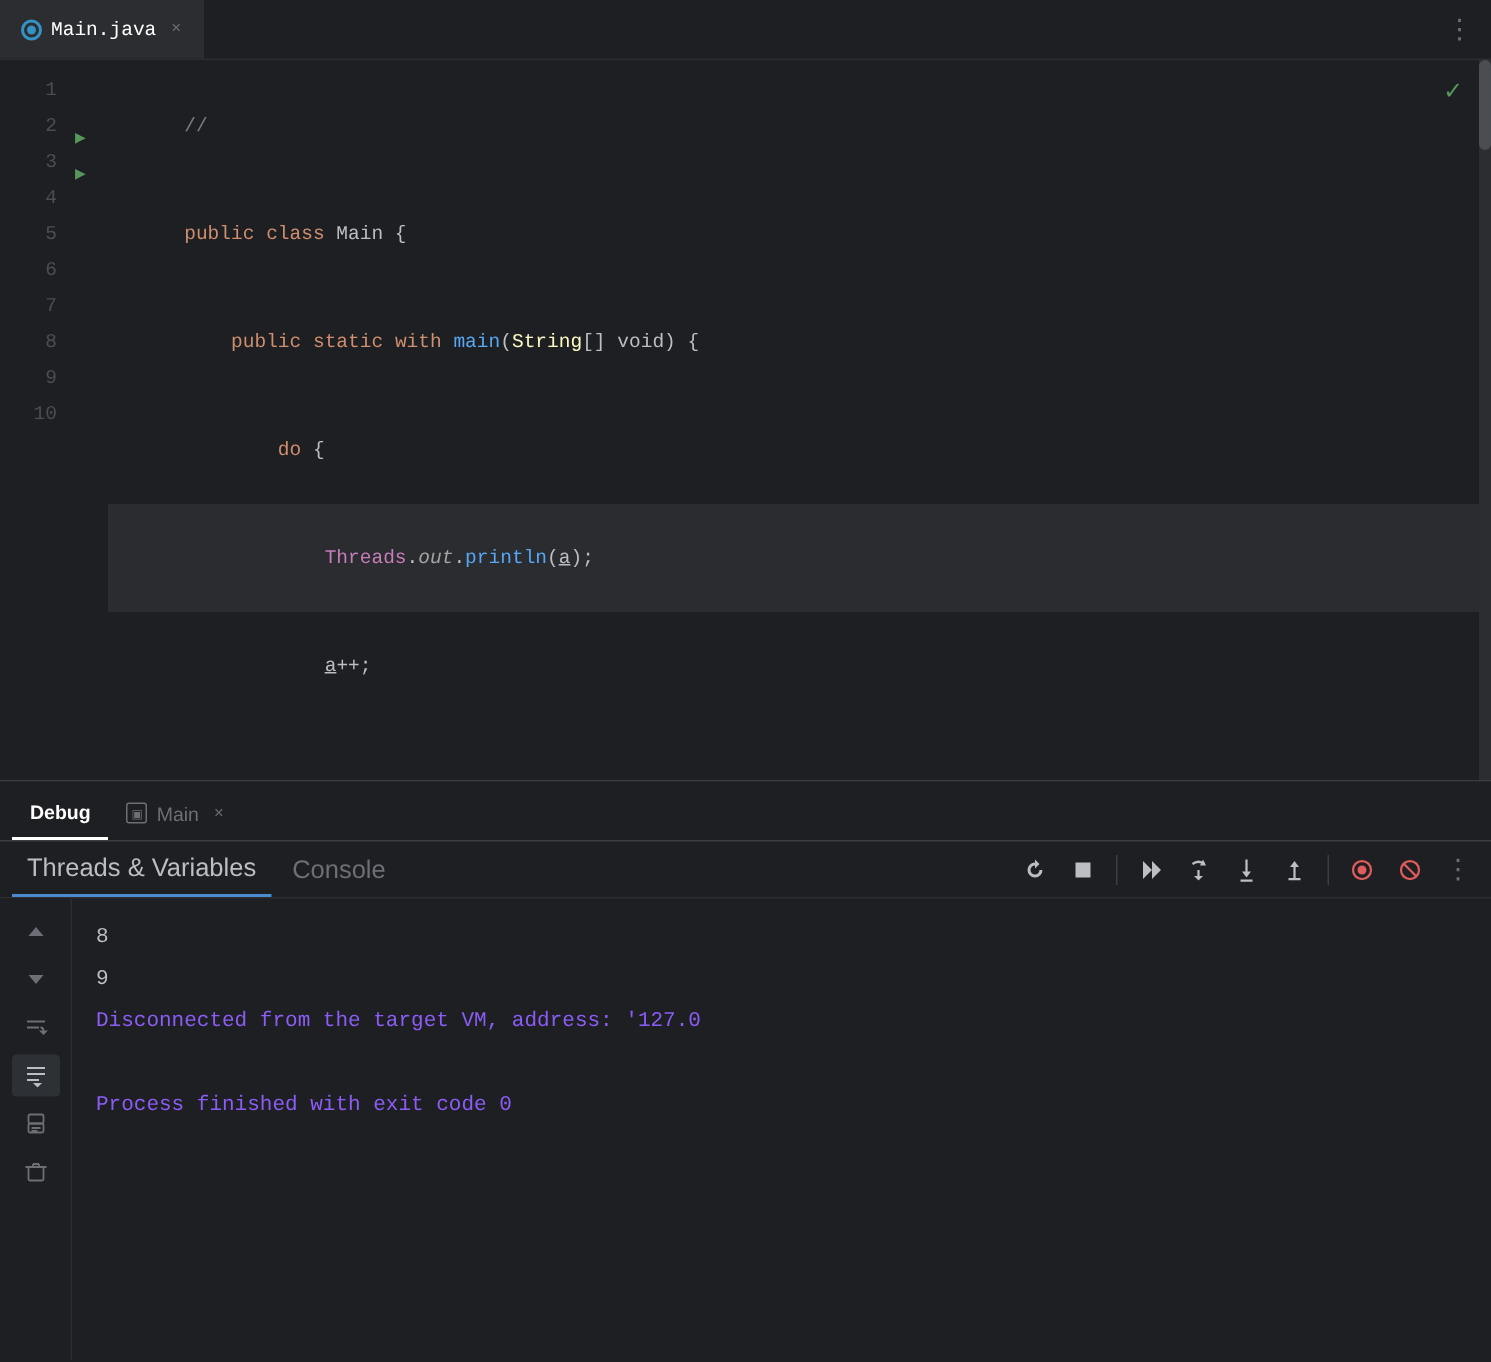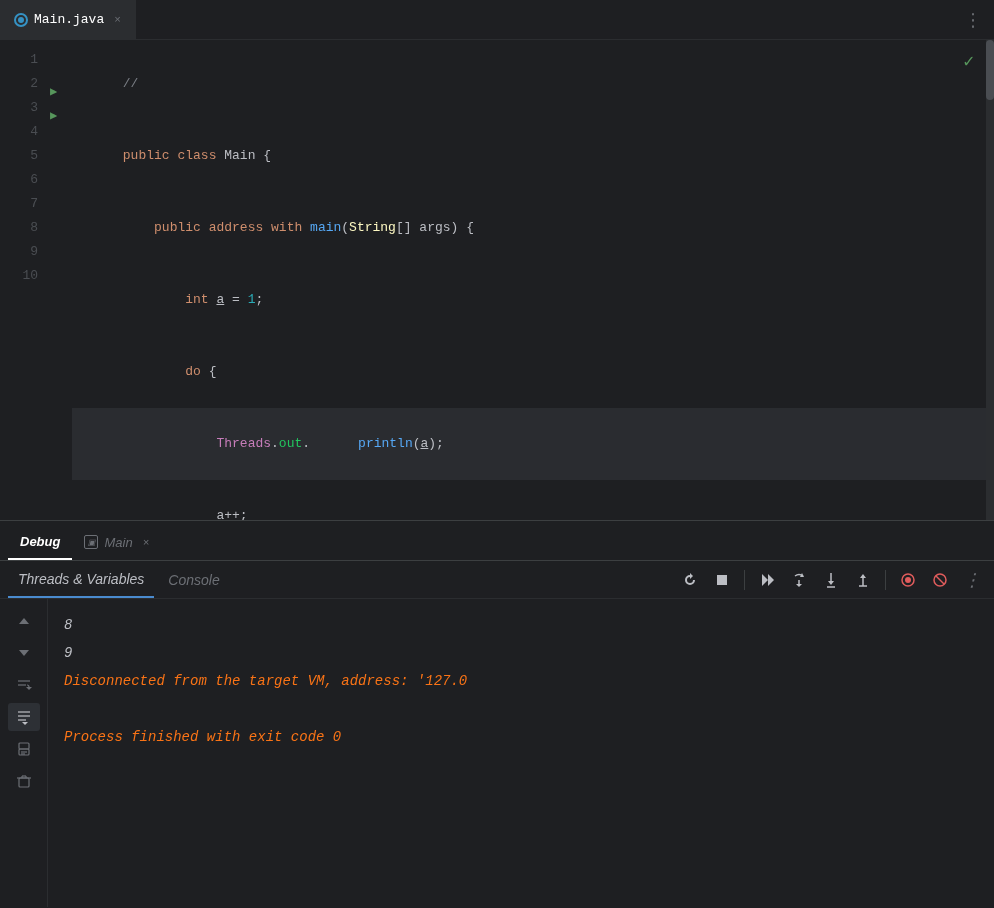--- a/index.html
+++ b/index.html
@@ -132,34 +132,33 @@
     .checkmark {
       position: absolute;
       top: 10px;
       right: 20px;
       color: #57965c;
       font-size: 18px;
     }
 
     
     .kw { color: #cf8e6d; }
-    .fn { color: #56a8f5; margin-left: 48px; }
+    .fn { color: #56a8f5; }
     .num { color: #2aacb8; }
     .obj { color: #c77dba; }
     .comment { color: #7a7e85; }
     .underline { text-decoration: underline; }
 
     
     .debug-panel {
       background: #1e1f22;
       height: 387px;
       border-top: 1px solid #3c3f41;
       display: flex;
       flex-direction: column;
-      font-style: italic;
     }
     .debug-tabs {
       height: 40px;
       display: flex;
       align-items: flex-end;
       padding: 0 8px;
       background: #1e1f22;
       gap: 0;
       border-bottom: 1px solid #3c3f41;
     }
@@ -202,21 +201,21 @@
       align-items: center;
       padding: 0 8px;
       border-bottom: 1px solid #2b2d30;
       gap: 4px;
     }
     .toolbar-tab {
       padding: 0 10px;
       height: 36px;
       display: flex;
       align-items: center;
-      font-size: 14px;
+      font-size: 17px;
       font-family: -apple-system, BlinkMacSystemFont, sans-serif;
       color: #6c6f75;
       cursor: pointer;
     }
     .toolbar-tab.active {
       color: #bcbec4;
       border-bottom: 2px solid #4a8bcf;
     }
     .toolbar-sep {
       width: 1px;
@@ -275,21 +274,21 @@
       padding: 12px 16px;
       font-size: 14px;
       line-height: 28px;
       color: #bcbec4;
       overflow: hidden;
     }
     .console-line {
       white-space: pre;
     }
     .console-line.info {
-      color: #f97316;
+      color: #8b5cf6;
     }
 
     
     svg {
       display: inline-block;
       vertical-align: middle;
     }
   </style>
 </head>
 <body>
@@ -342,33 +341,30 @@
 
     <div class="code-line">
       <span class="comment">//</span>
     </div>
 
     <div class="code-line">
       <span class="kw">public </span><span class="kw">class </span><span style="color:#bcbec4">Main {</span>
     </div>
 
     <div class="code-line">
-      <span style="color:#bcbec4">    </span><span class="kw">public </span><span class="kw">address </span><span class="kw">with </span><span style="color:#56a8f5">main</span><span style="color:#bcbec4">(</span><span style="color:#fef9c3">String</span><span style="color:#bcbec4">[] args) {</span>
-    </div>
-
-    <div class="code-line">
-      <span style="color:#bcbec4">        </span><span class="kw">int </span><span class="underline" style="color:#bcbec4">a</span><span style="color:#bcbec4"> = </span><span class="num">1</span><span style="color:#bcbec4">;</span>
-    </div>
+      <span style="color:#bcbec4">    </span><span class="kw">public </span><span class="kw">static </span><span class="kw">with </span><span style="color:#56a8f5">main</span><span style="color:#bcbec4">(</span><span style="color:#fef9c3">String</span><span style="color:#bcbec4">[] void) {</span>
+    </div>
+
 
     <div class="code-line">
       <span style="color:#bcbec4">        </span><span class="kw">do </span><span style="color:#bcbec4">{</span>
     </div>
 
     <div class="code-line highlighted">
-      <span style="color:#bcbec4">            </span><span class="obj">Threads</span><span style="color:#bcbec4">.</span><span style="color:#22c55e;">out</span><span style="color:#bcbec4">.</span><span class="fn">println</span><span style="color:#bcbec4">(</span><span class="underline" style="color:#bcbec4">a</span><span style="color:#bcbec4">);</span>
+      <span style="color:#bcbec4">            </span><span class="obj">Threads</span><span style="color:#bcbec4">.</span><span style="color:#a3a3a3;font-style:italic">out</span><span style="color:#bcbec4">.</span><span class="fn">println</span><span style="color:#bcbec4">(</span><span class="underline" style="color:#bcbec4">a</span><span style="color:#bcbec4">);</span>
     </div>
 
     <div class="code-line">
       <span style="color:#bcbec4">            </span><span class="underline" style="color:#bcbec4">a</span><span style="color:#bcbec4">++;</span>
     </div>
 
   </div>
 
   <div class="checkmark">✓</div>
 </div>

